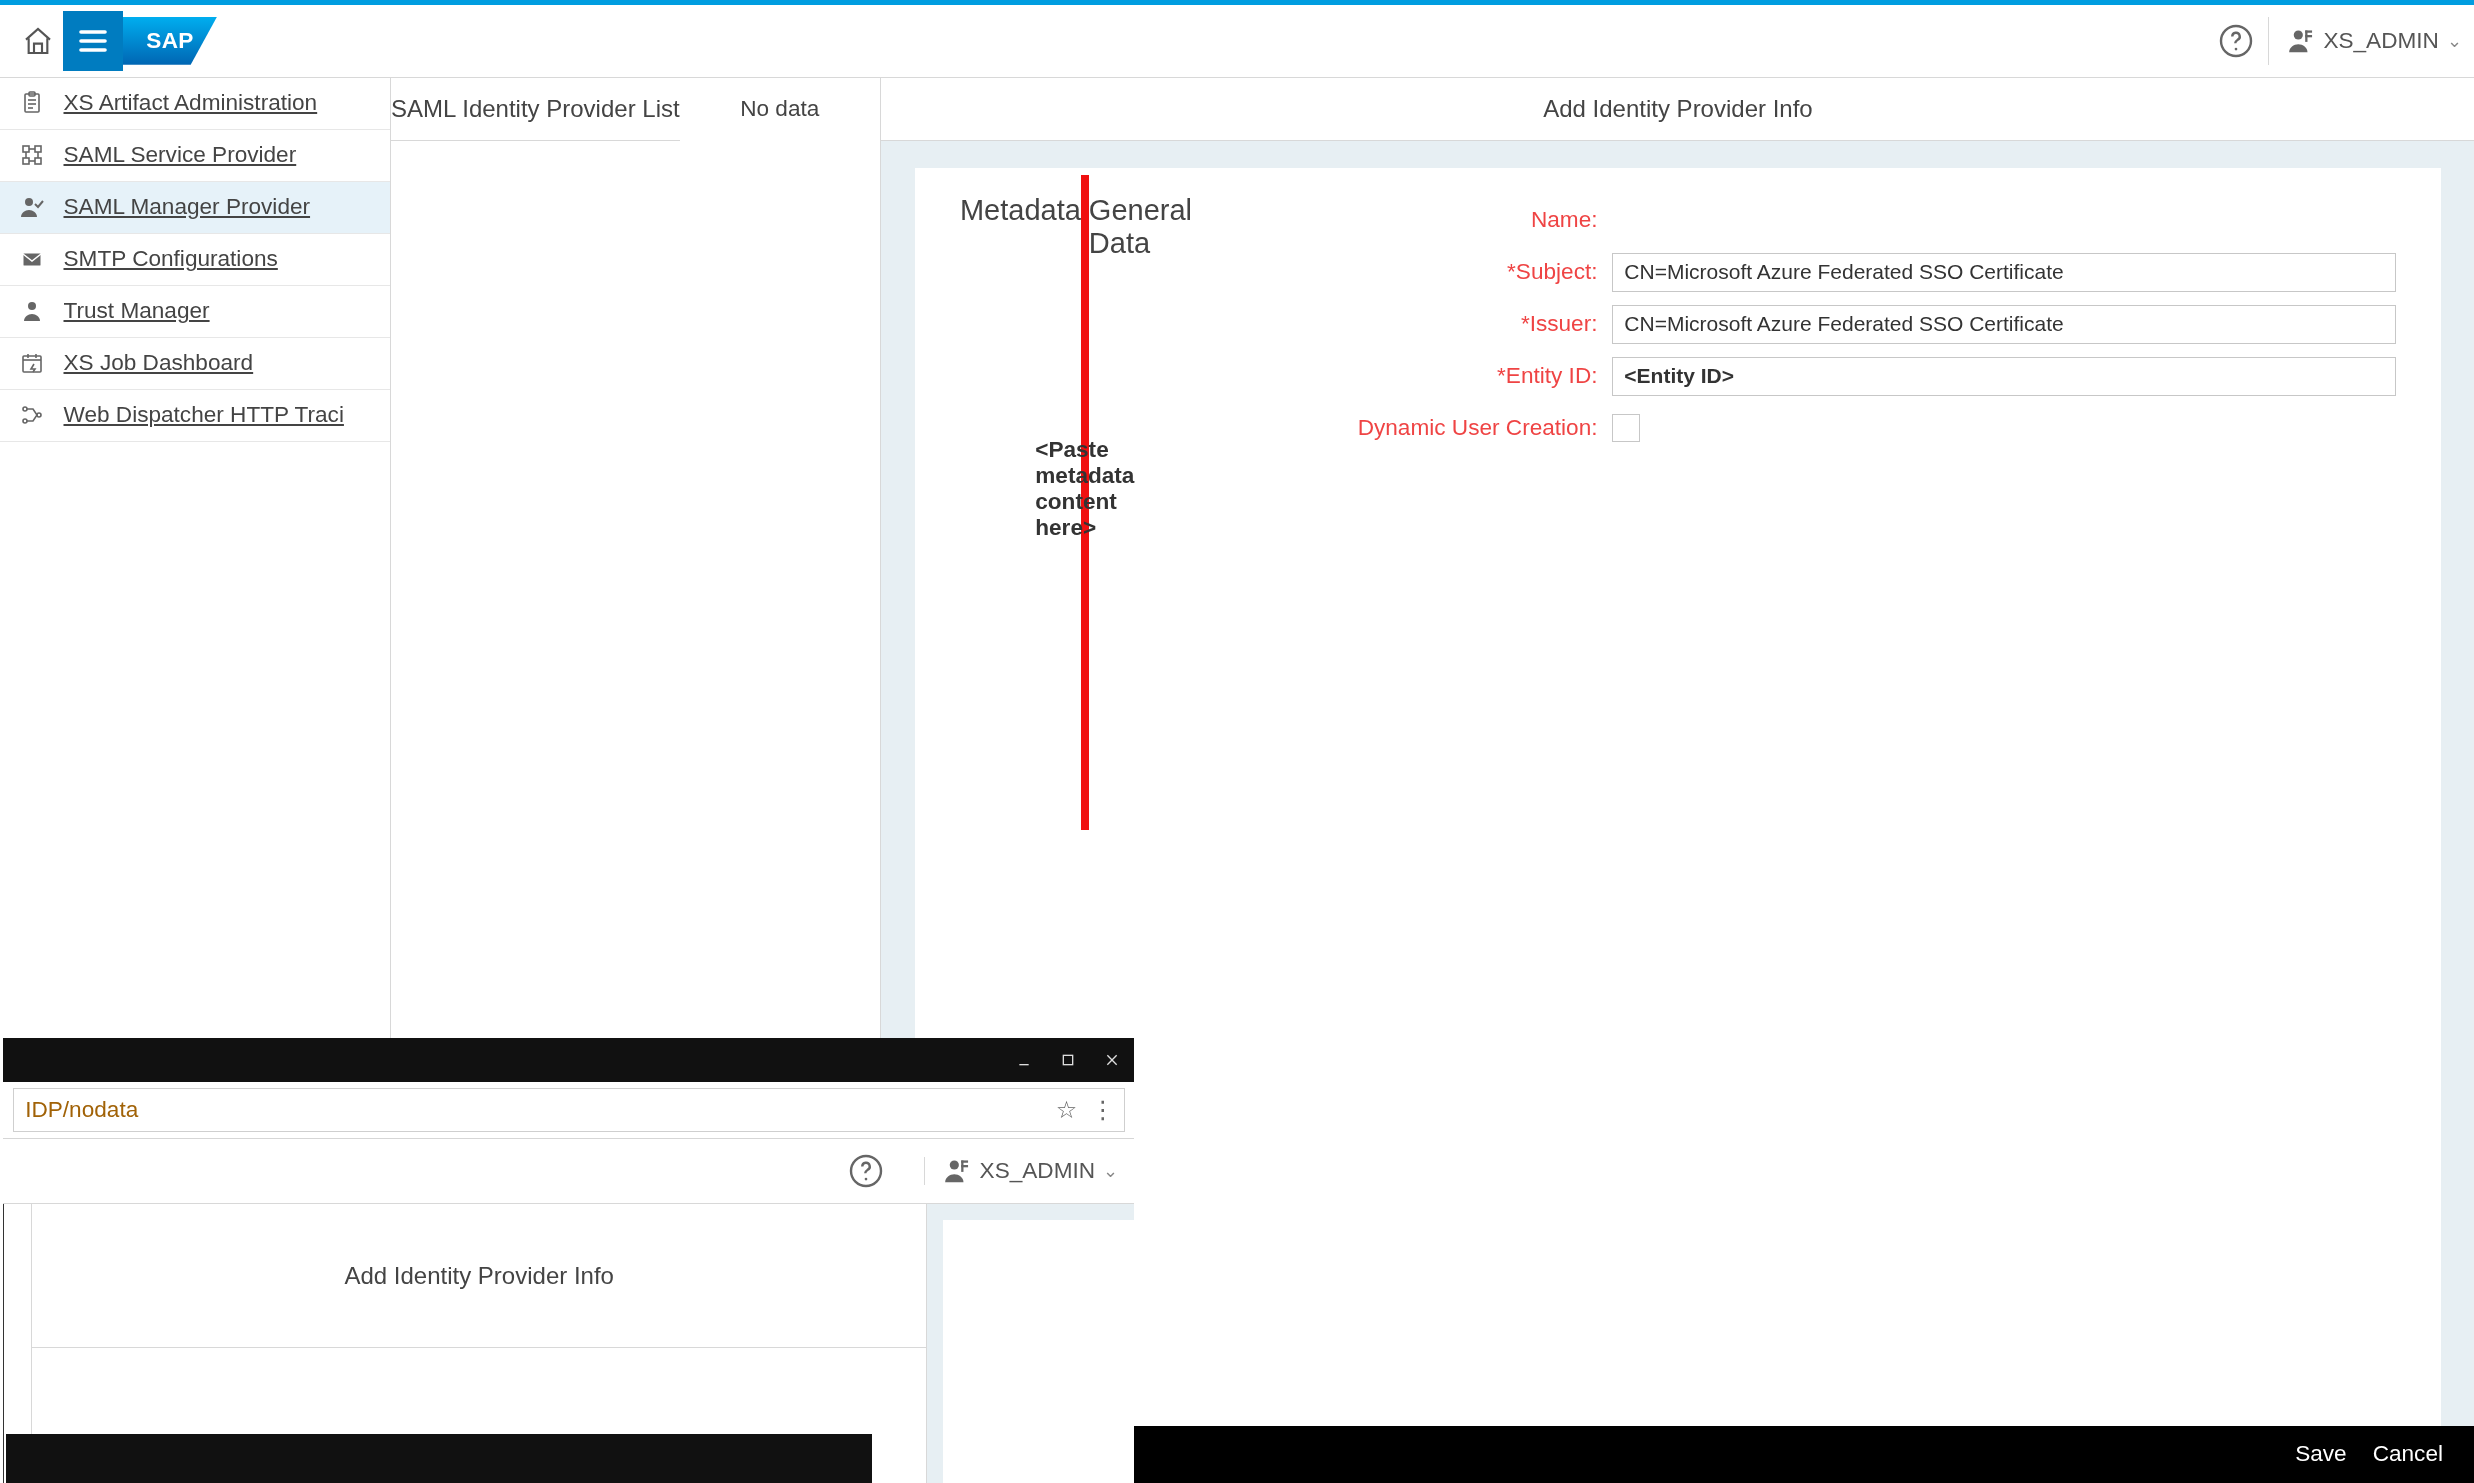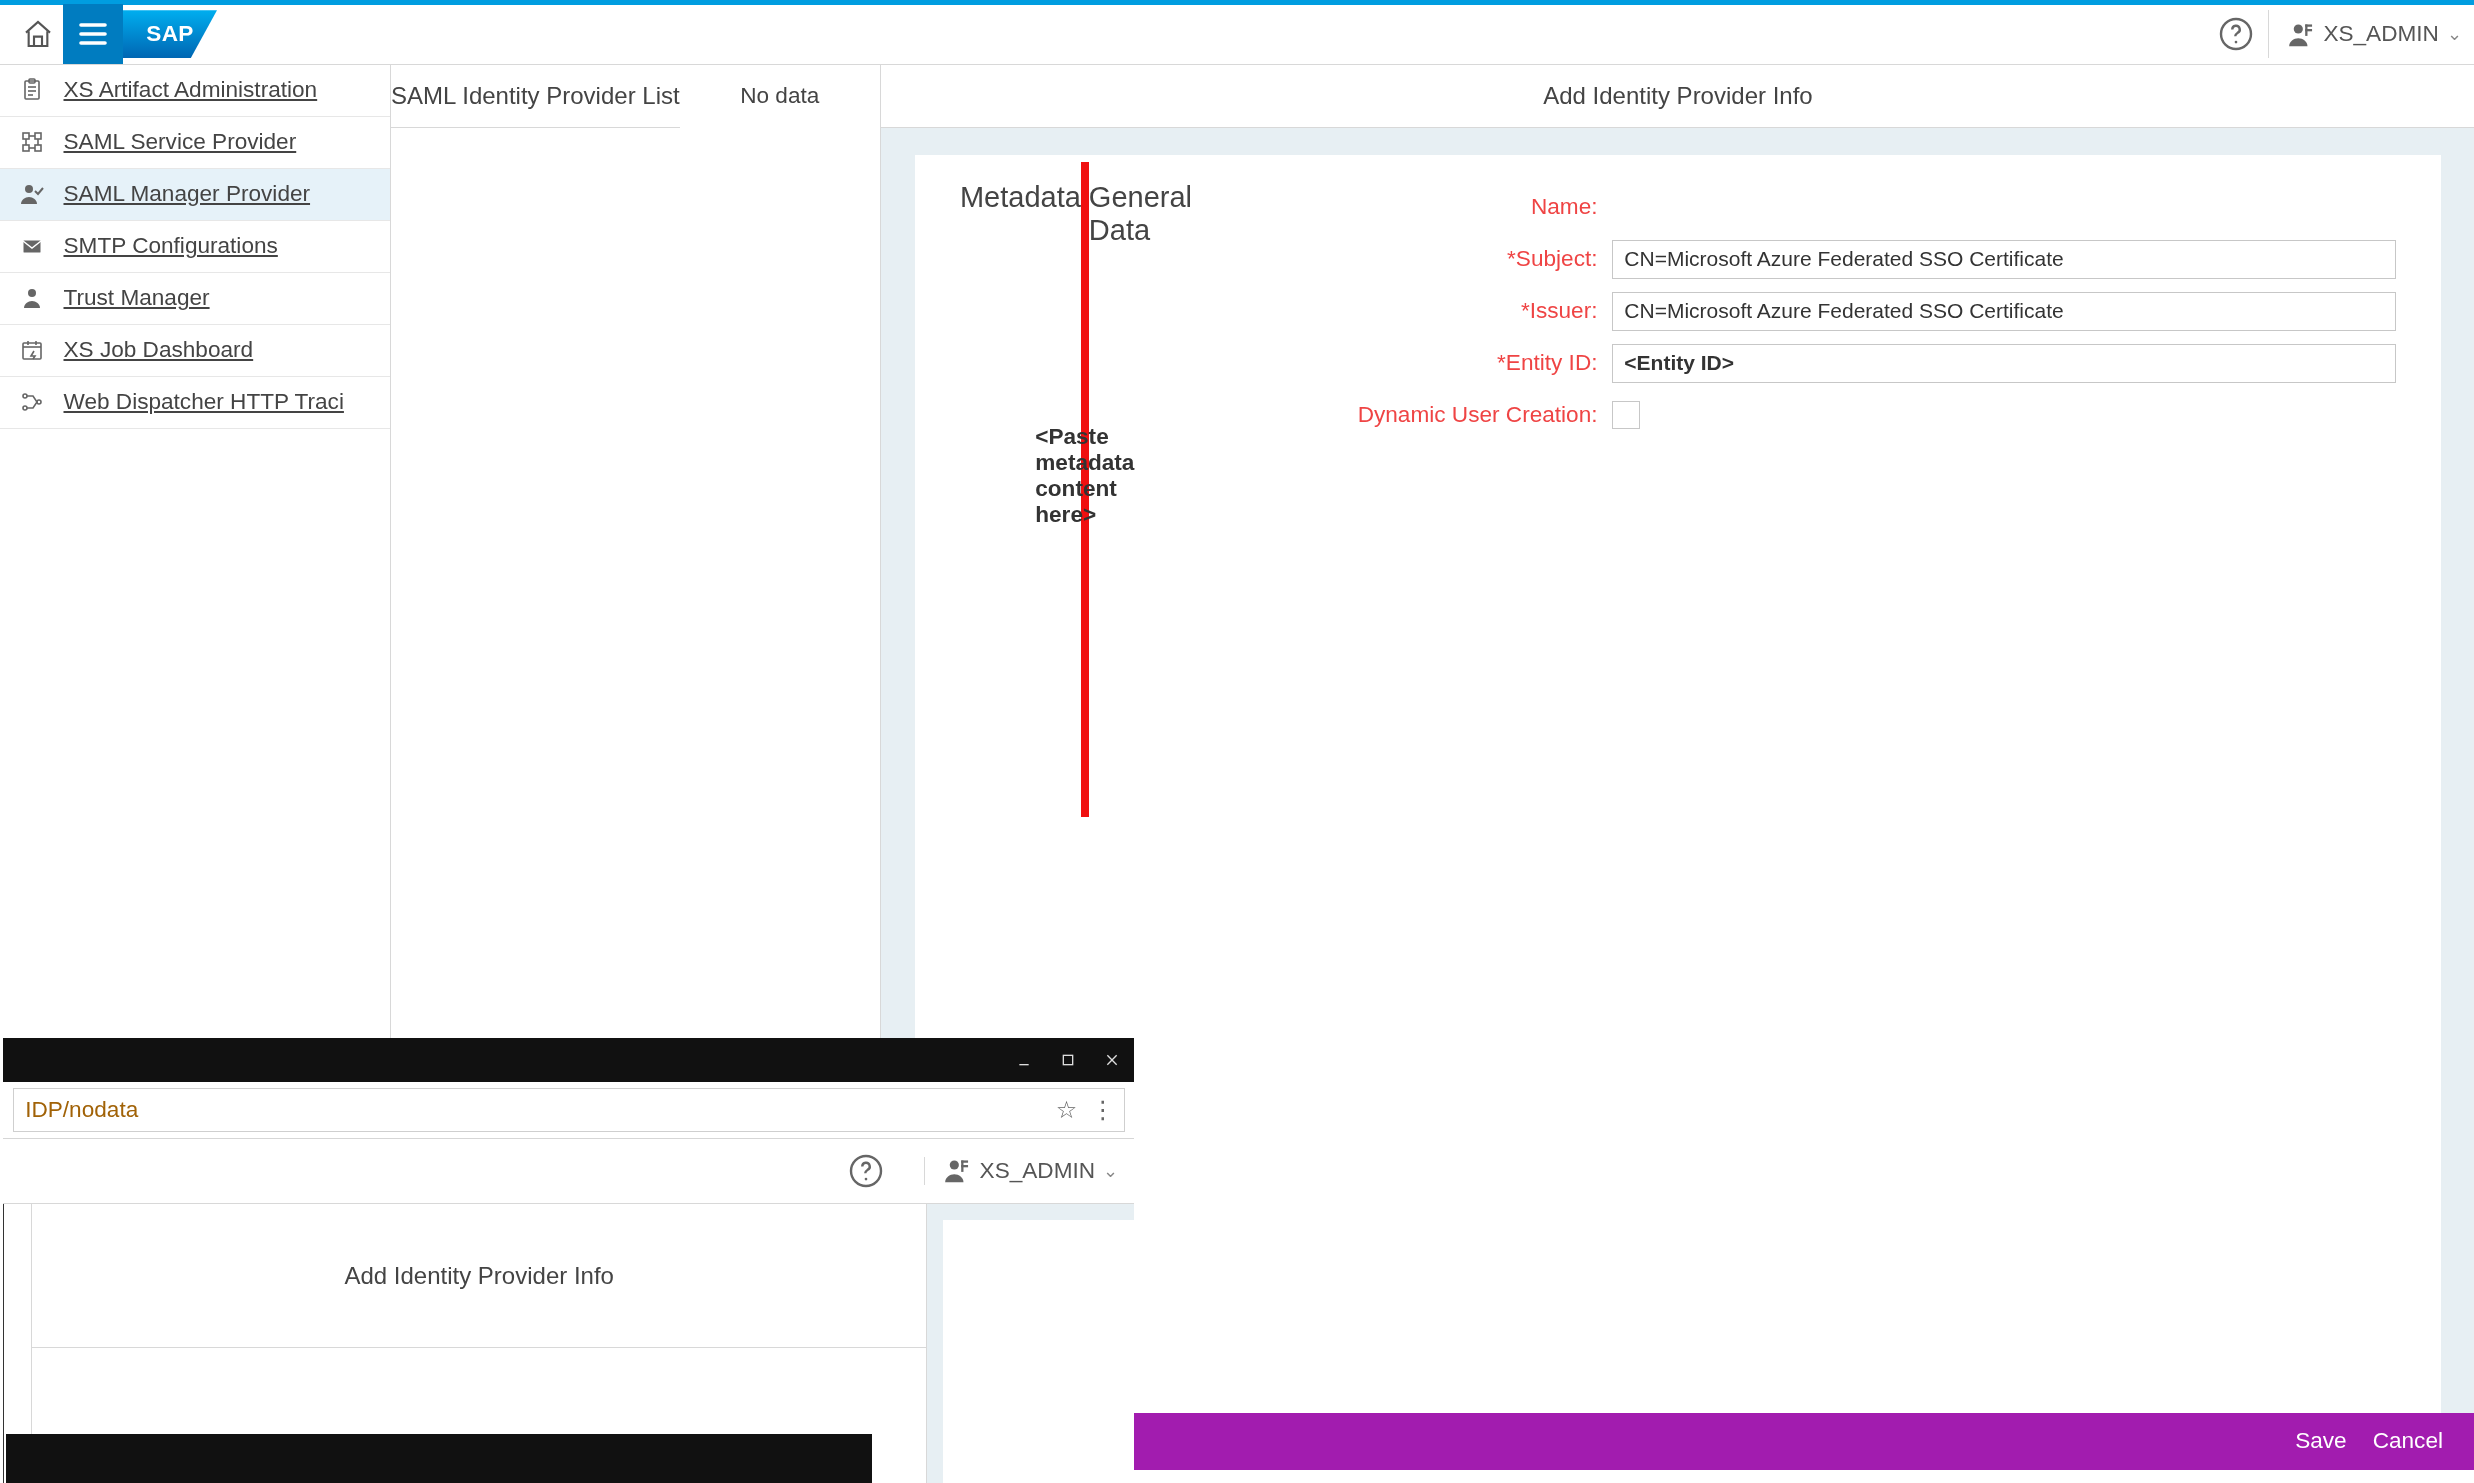--- a/index.html
+++ b/index.html
@@ -1,20 +1,20 @@
 <!DOCTYPE html>
 <html style="font-size:13px"><head>
   <meta charset="utf-8">
   <style>
     * { box-sizing: border-box; margin: 0; padding: 0; }
     html, body { width: 2475px; height: 1483px; font-family: Arial, Helvetica, sans-serif; background: #fff; overflow: hidden; }
     .top-blue-bar { height: 4.8px; background: #009de0; }
     
     .header {
-      height: 60px; background: #fff; border-bottom: 0.8px solid #d8d8d8;
+      height: 73px; background: #fff; border-bottom: 0.8px solid #d8d8d8;
       display: flex; align-items: center; padding: 0 13px; 
     }
     .header .home-btn {
       width: 50px; height: 50px; display: flex; align-items: center; justify-content: center;
       color: #555; cursor: pointer;
     }
     .header .menu-btn {
       width: 60px; height: 60px; background: #007cc0; display: flex;
       align-items: center; justify-content: center; color: #fff; cursor: pointer;
     }
@@ -87,21 +87,21 @@
       font-size: 21px; color: #333; background: #fff;
     }
     .row .inp.highlight { border: 3.2px solid #f01010; }
     .row .chk {
       width: 27.5px; height: 27.5px; border: 0.8px solid #c7c7c7; background: #fff; display: inline-block;
     }
 
     
     .footer {
       position: absolute; left: 0; right: 0; bottom: 0; height: 57px;
-      background: #a21caf; color: #fff; display: flex; align-items: center;
+      background: #000000; color: #fff; display: flex; align-items: center;
       justify-content: flex-end; gap: 26px; padding: 0 32px; font-size: 22.6px;
     }
     .footer .btn { cursor: pointer; }
 
     
     .overlay-window {
       position: absolute; left: 3.2px; top: 1038px; width: 1131px; height: 453px;
       background: #fff; box-shadow: 0 0 0 0.8px #000 inset;
     }
     .ow-titlebar {

